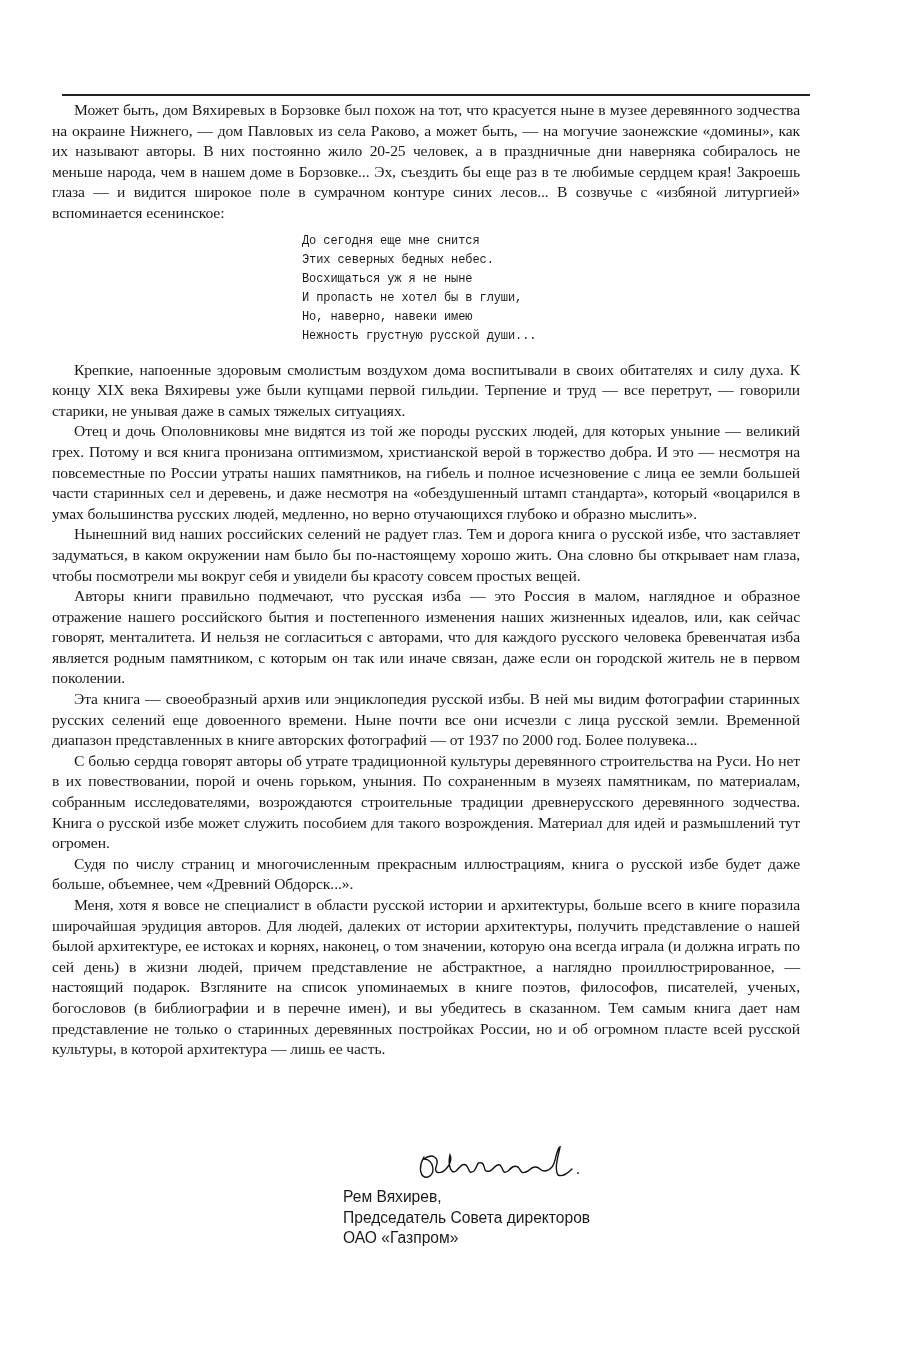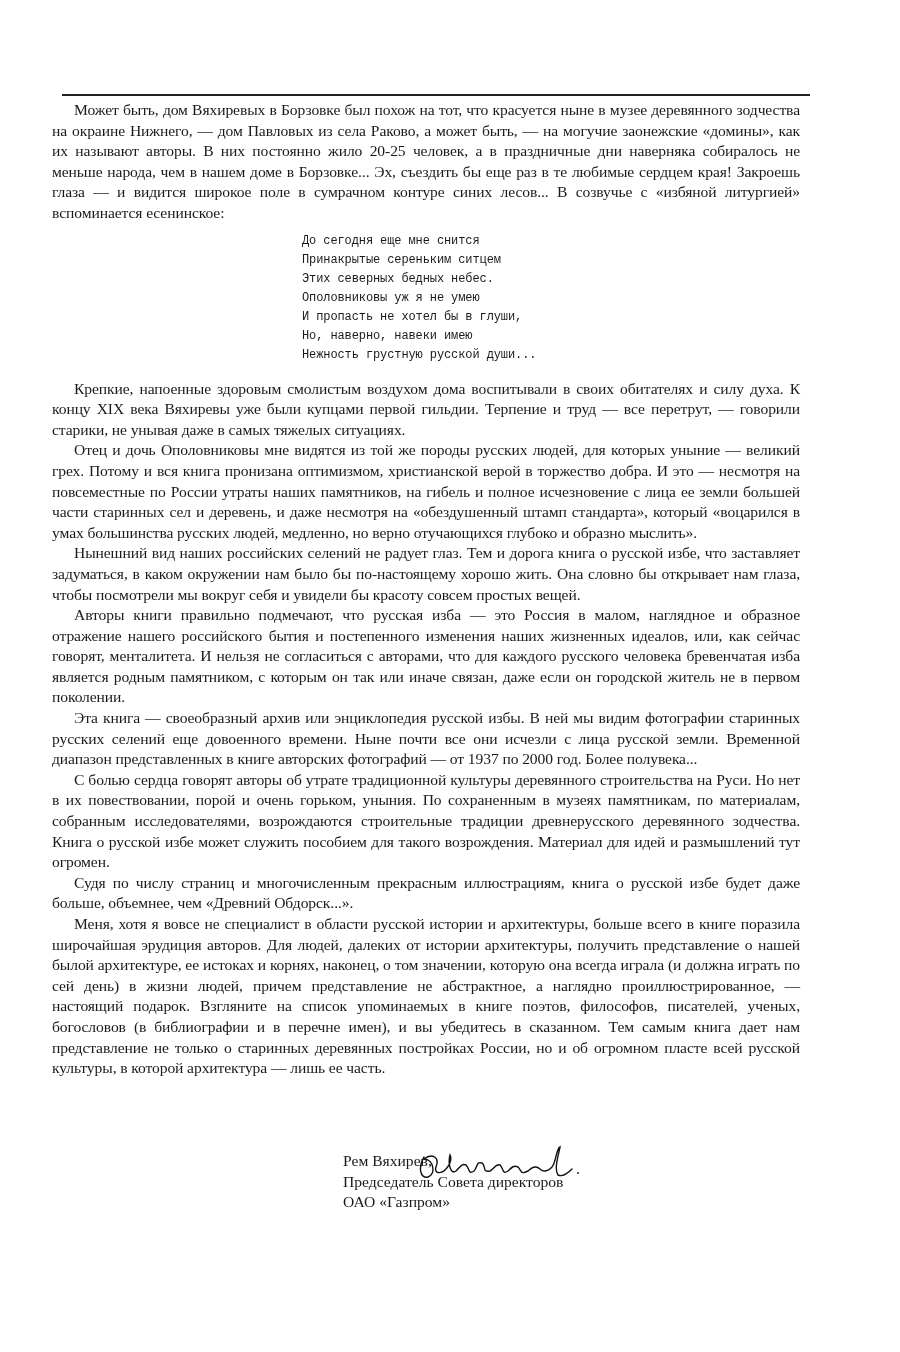--- a/index.html
+++ b/index.html
@@ -11,37 +11,36 @@
     text-align: justify; letter-spacing: -0.1px;
   }
   .body-text p { margin: 0; text-indent: 22px; }
   .poem {
     margin: 8px 0 14px 250px;
     font-family: Liberation Mono, monospace; font-size: 12px; line-height: 19px;
   }
   .poem div { white-space: nowrap; }
   .sig-block { position: absolute; left: 410px; top: 1145px; width: 200px; height: 40px; }
   .signer {
-    position: absolute; left: 343px; top: 1151px;
-    font-family: Liberation Serif, serif; font-size: 15.6px; line-height: 20.5px;
+    position: absolute; left: 343px; top: 1187px;
+    font-family: Liberation Sans, sans-serif; font-size: 15.6px; line-height: 20.5px;
   }
 </style>
 </head>
 <body>
 
 <div class="rule"></div>
 
 <div class="body-text">
   <p>Может быть, дом Вяхиревых в Борзовке был похож на тот, что красуется ныне в музее деревянного зодчества на окраине Нижнего, — дом Павловых из села Раково, а может быть, — на могучие заонежские «домины», как их называют авторы. В них постоянно жило 20-25 человек, а в праздничные дни наверняка собиралось не меньше народа, чем в нашем доме в Борзовке... Эх, съездить бы еще раз в те любимые сердцем края! Закроешь глаза — и видится широкое поле в сумрачном контуре синих лесов... В созвучье с «избяной литургией» вспоминается есенинское:</p>
 
   <div class="poem">
     <div>До сегодня еще мне снится</div>
-    <div>Принакрытые сереньким ситцем</div>
     <div>Этих северных бедных небес.</div>
-    <div>Ополовниковы уж я не умею</div>
+    <div>Восхищаться уж я не ныне</div>
     <div>И пропасть не хотел бы в глуши,</div>
     <div>Но, наверно, навеки имею</div>
     <div>Нежность грустную русской души...</div>
   </div>
 
   <p>Крепкие, напоенные здоровым смолистым воздухом дома воспитывали в своих обитателях и силу духа. К концу XIX века Вяхиревы уже были купцами первой гильдии. Терпение и труд — все перетрут, — говорили старики, не унывая даже в самых тяжелых ситуациях.</p>
   <p>Отец и дочь Ополовниковы мне видятся из той же породы русских людей, для которых уныние — великий грех. Потому и вся книга пронизана оптимизмом, христианской верой в торжество добра. И это — несмотря на повсеместные по России утраты наших памятников, на гибель и полное исчезновение с лица ее земли большей части старинных сел и деревень, и даже несмотря на «обездушенный штамп стандарта», который «воцарился в умах большинства русских людей, медленно, но верно отучающихся глубоко и образно мыслить».</p>
   <p>Нынешний вид наших российских селений не радует глаз. Тем и дорога книга о русской избе, что заставляет задуматься, в каком окружении нам было бы по-настоящему хорошо жить. Она словно бы открывает нам глаза, чтобы посмотрели мы вокруг себя и увидели бы красоту совсем простых вещей.</p>
   <p>Авторы книги правильно подмечают, что русская изба — это Россия в малом, наглядное и образное отражение нашего российского бытия и постепенного изменения наших жизненных идеалов, или, как сейчас говорят, менталитета. И нельзя не согласиться с авторами, что для каждого русского человека бревенчатая изба является родным памятником, с которым он так или иначе связан, даже если он городской житель не в первом поколении.</p>
   <p>Эта книга — своеобразный архив или энциклопедия русской избы. В ней мы видим фотографии старинных русских селений еще довоенного времени. Ныне почти все они исчезли с лица русской земли. Временной диапазон представленных в книге авторских фотографий — от 1937 по 2000 год. Более полувека...</p>

